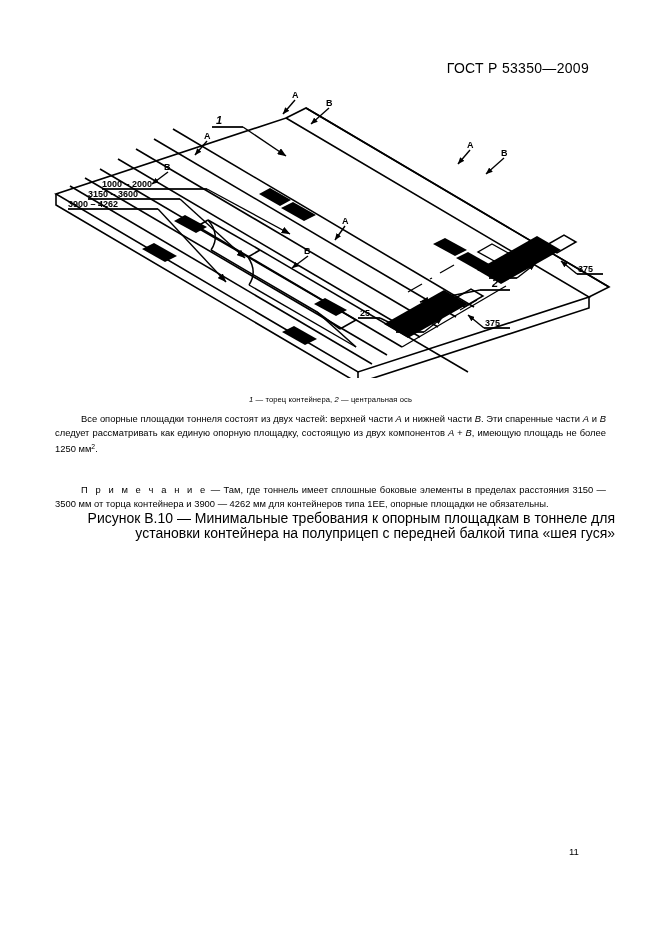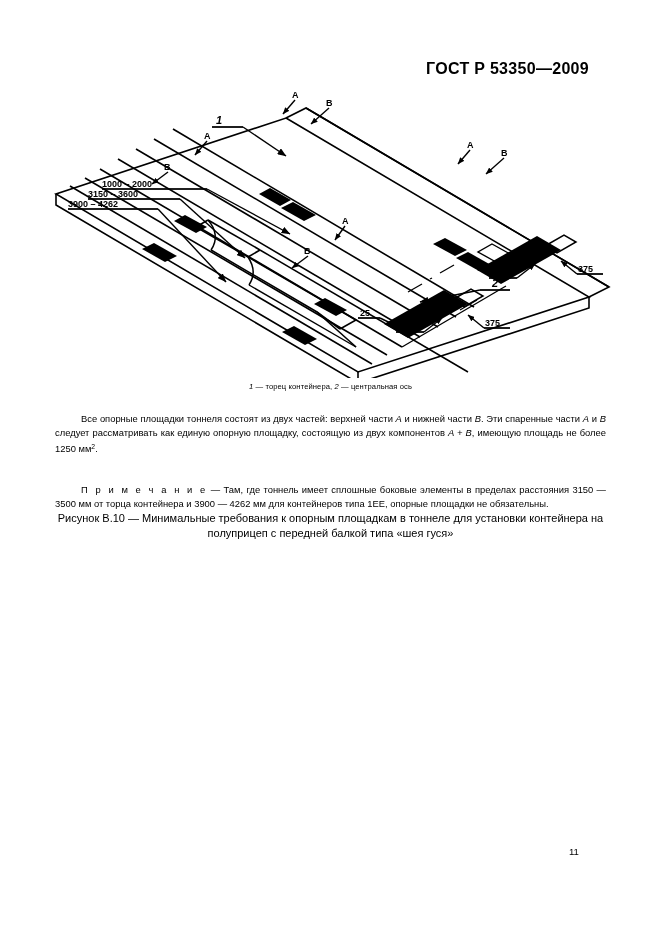--- a/index.html
+++ b/index.html
@@ -17,41 +17,41 @@
     height: 936px;
     background: #ffffff;
     overflow: hidden;
   }
 
   
   .doc-header {
     position: absolute;
     top: 60px;
     right: 72px;
-    font-size: 16px;
-    font-weight: bold;
+    font-size: 14px;
+    font-weight: normal;
     letter-spacing: 0.3px;
     white-space: nowrap;
   }
 
   
   .figure-area {
     position: absolute;
     top: 78px;
     left: 40px;
     width: 580px;
     height: 300px;
   }
   .figure-area svg {
     display: block;
   }
 
   .fig-legend {
     position: absolute;
-    top: 382px;
+    top: 395px;
     left: 0;
     width: 661px;
     text-align: center;
     font-size: 7.6px;
     letter-spacing: 0.1px;
   }
   .fig-legend i {
     font-style: italic;
   }
 
@@ -85,23 +85,23 @@
     width: 551px;
   }
   .note-lead {
     letter-spacing: 2.2px;
   }
 
   .fig-caption {
     position: absolute;
     left: 46px;
     width: 569px;
-    font-size: 11px;
+    font-size: 14px;
     line-height: 14.6px;
-    text-align: center;
+    text-align: right;
   }
 
   .page-number {
     position: absolute;
     left: 569px;
     top: 846px;
     font-size: 9.6px;
   }
 </style>
 </head>

